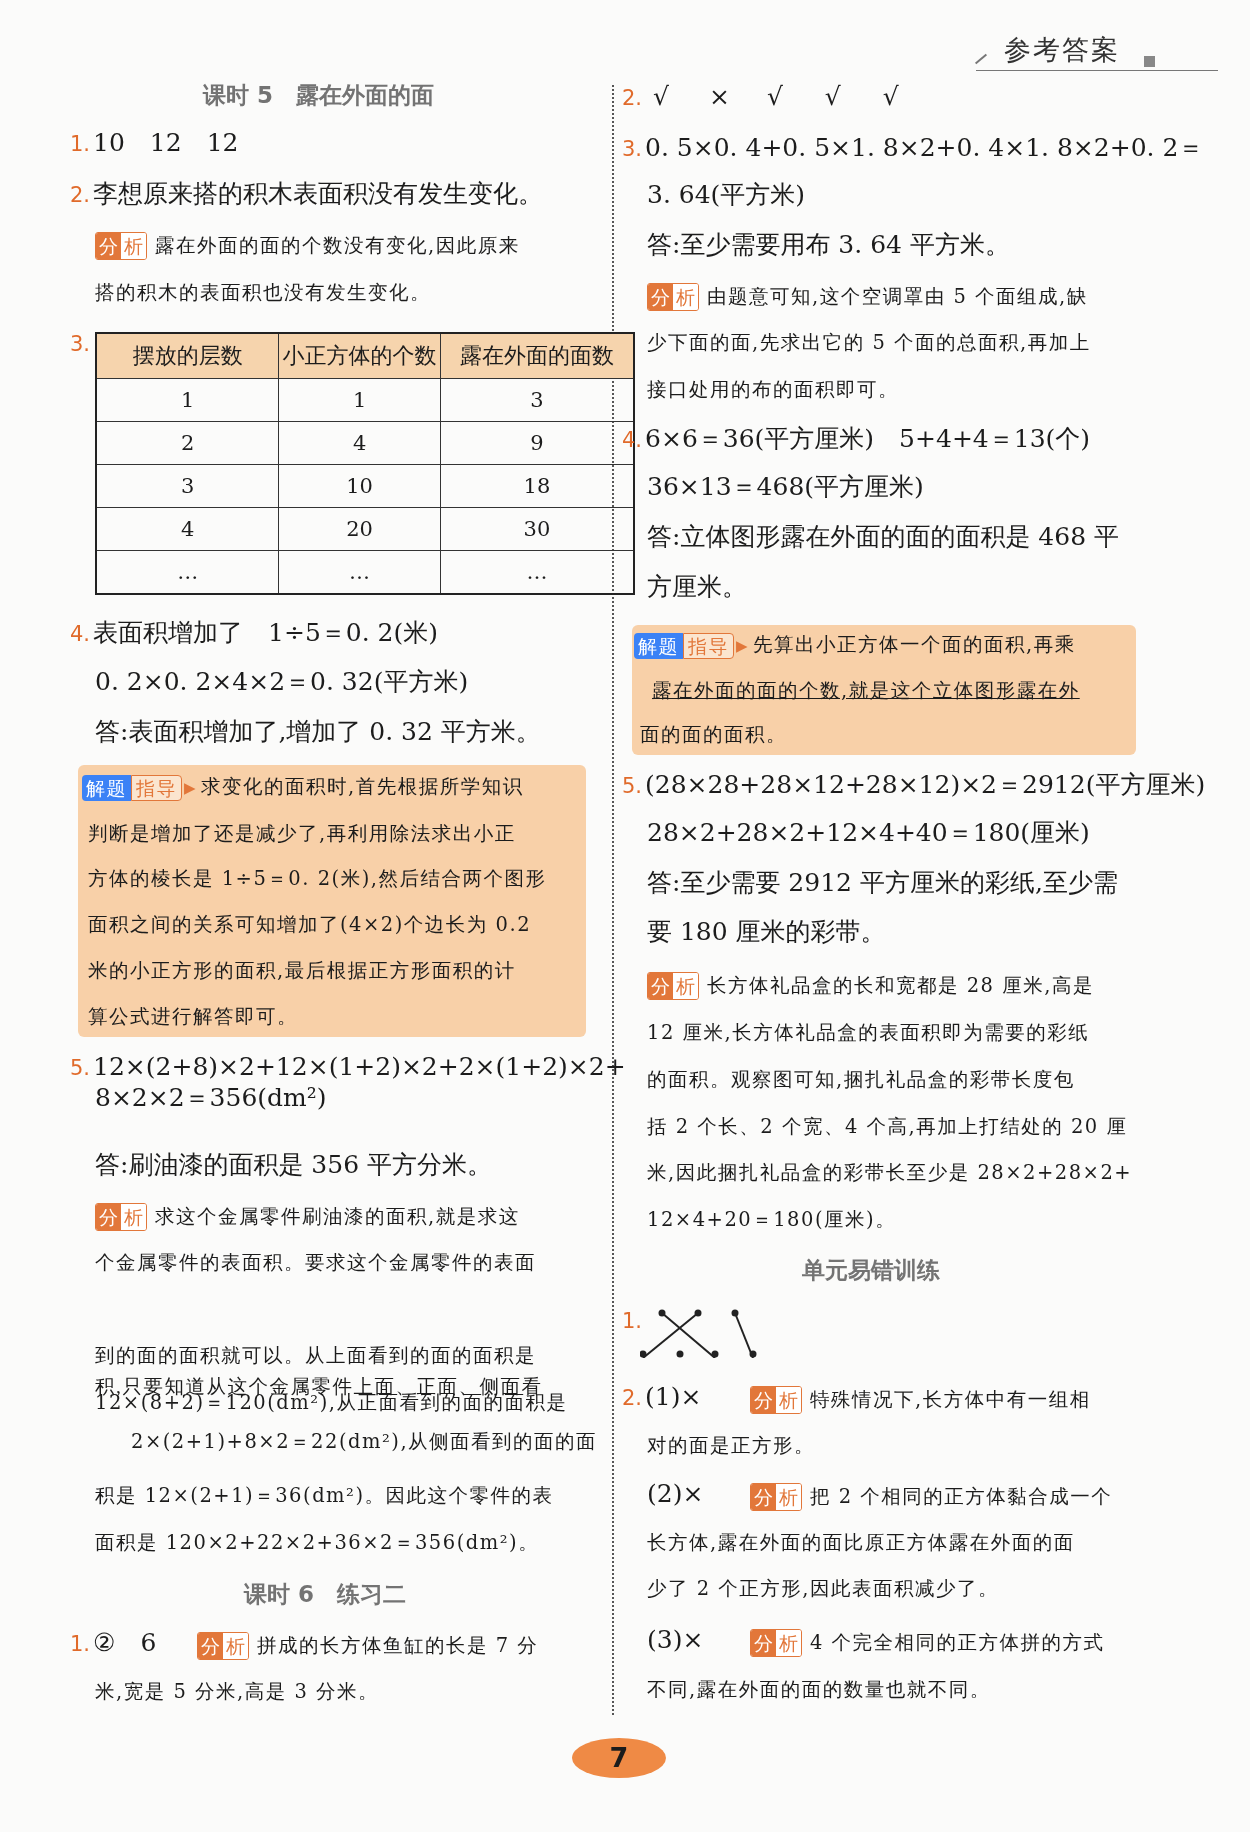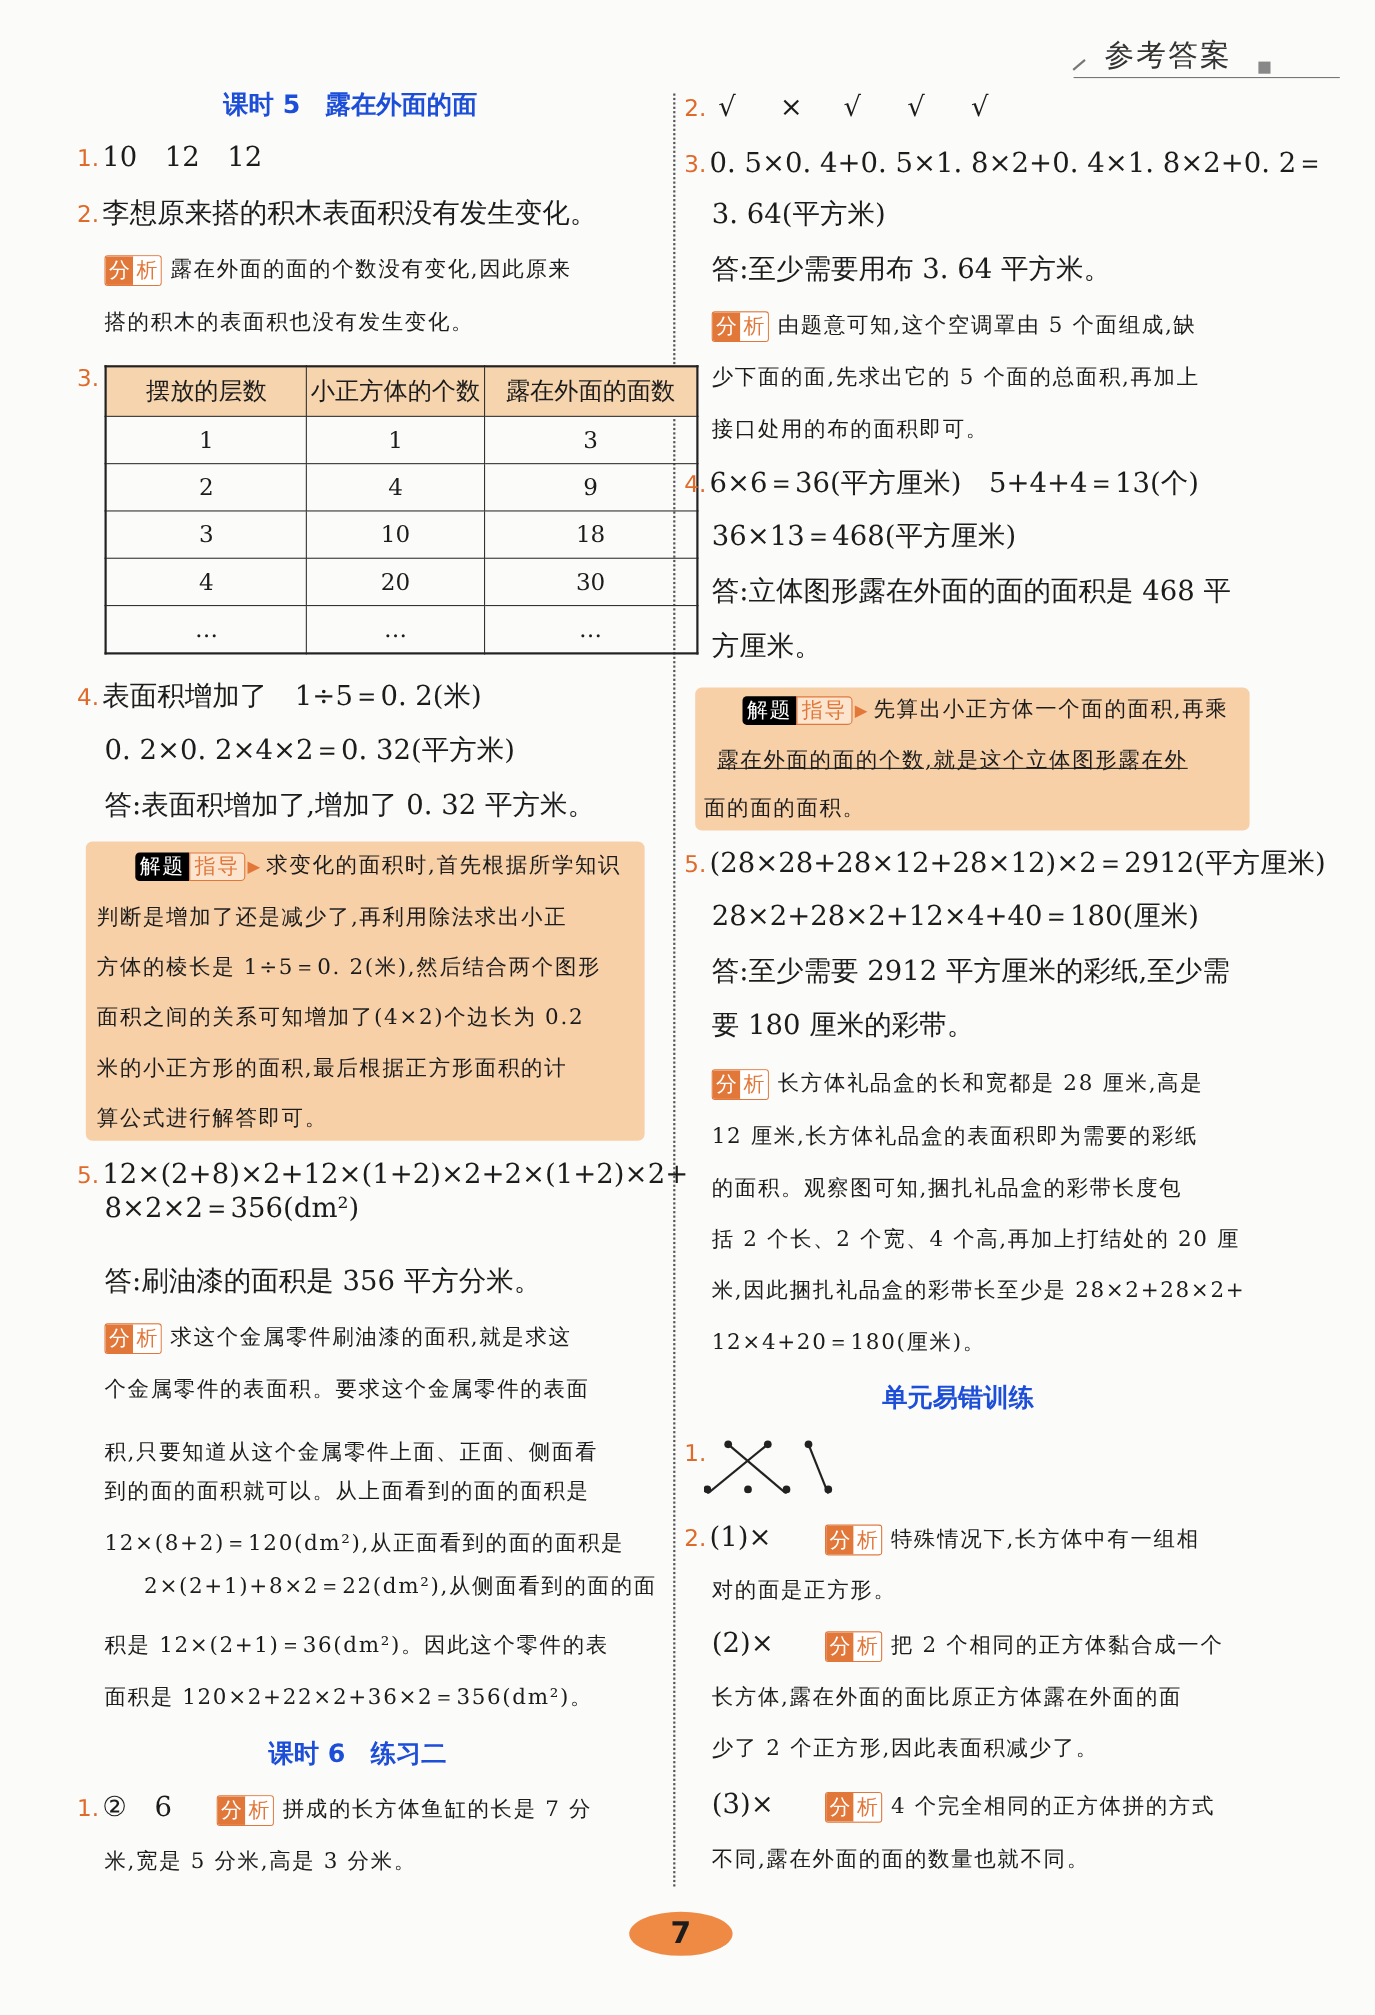--- a/index.html
+++ b/index.html
@@ -23,21 +23,21 @@
     position: absolute; left: 6px; top: 30px; width: 14px; height: 2px; background: #777; transform: rotate(-40deg);
   }
   .header-mark {
     position: absolute; left: 176px; top: 28px; width: 11px; height: 11px; background: #888;
   }
   .divider {
     position: absolute; left: 612px; top: 85px; height: 1630px; border-left: 2px dotted #555;
   }
   .sec-title {
     position: absolute; font-family: "DejaVu Sans", sans-serif; font-weight: bold;
-    font-size: 23px; color: #1d4ed8; white-space: nowrap;
+    font-size: 23px; color: #737373; white-space: nowrap;
   }
   .line {
     position: absolute; font-size: 25px; white-space: nowrap; line-height: 30px;
   }
   .num {
     color: #e06a2a; font-family: "DejaVu Sans", sans-serif; font-size: 21px; margin-right: 3px;
   }
   .ana {
     position: absolute; font-size: 19.5px; white-space: nowrap; line-height: 26px; letter-spacing: 1.5px;
     font-family: "DejaVu Serif", serif;
@@ -47,21 +47,21 @@
     overflow: hidden; font-family: "DejaVu Sans", sans-serif; font-size: 19px; margin-right: 8px; letter-spacing: 0;
   }
   .badge .b1 { background: #e2773a; color: #fff; padding: 0 3px; line-height: 26px; }
   .badge .b2 { background: #fff; color: #e2773a; padding: 0 3px; line-height: 26px; }
   .guide {
     position: absolute; background: #f8d0a8; border-radius: 6px;
   }
   .gbadge {
     display: inline-flex; vertical-align: middle; height: 26px; font-family: "DejaVu Sans", sans-serif; font-size: 19px; margin-right: 4px;
   }
-  .gbadge .g1 { background: #000000; color: #fff; padding: 0 4px; line-height: 26px; border-radius: 4px 0 0 4px; margin-left: 41px; }
+  .gbadge .g1 { background: #3b82f6; color: #fff; padding: 0 4px; line-height: 26px; border-radius: 4px 0 0 4px; }
   .gbadge .g2 { background: #fbe5cf; color: #e2773a; padding: 0 4px; line-height: 24px; border: 1px solid #e2773a; border-radius: 0 4px 4px 0; }
   .gbadge .tri { color: #e2773a; font-size: 15px; line-height: 26px; margin-left: 2px; }
   table.grid {
     position: absolute; border-collapse: collapse; font-family: "DejaVu Serif", serif;
   }
   table.grid td, table.grid th {
     border: 1.5px solid #333; text-align: center; font-weight: normal; font-size: 21px; height: 42px; padding: 0;
   }
   table.grid th { background: #f6d4ad; font-size: 22px; height: 44px; font-family: "DejaVu Sans", sans-serif; }
   table.grid { border: 2.5px solid #222; }
@@ -168,21 +168,21 @@
   <div class="line" style="left:95px; top:1083px;">8×2×2＝356(dm²)</div>
   <div class="line" style="left:95px; top:1150px;">答:刷油漆的面积是 356 平方分米。</div>
 
   <div class="ana" style="left:95px; top:1203px;">
     <span class="badge">
         <span class="b1">分</span>
         <span class="b2">析</span>
       </span><span>求这个金属零件刷油漆的面积,就是求这</span>
   </div>
   <div class="ana" style="left:95px; top:1250px;">个金属零件的表面积。要求这个金属零件的表面</div>
-  <div class="ana" style="left:95px; top:1307px;">积,只要知道从这个金属零件上面、正面、侧面看</div>
+  <div class="ana" style="left:95px; top:1374px;font-family:Liberation Serif, serif;">积,只要知道从这个金属零件上面、正面、侧面看</div>
   <div class="ana" style="left:95px; top:1343px;">到的面的面积就可以。从上面看到的面的面积是</div>
   <div class="ana" style="left:95px; top:1390px;">12×(8+2)＝120(dm²),从正面看到的面的面积是</div>
   <div class="ana" style="left:95px; top:1429px;margin-left:36px;">2×(2+1)+8×2＝22(dm²),从侧面看到的面的面</div>
   <div class="ana" style="left:95px; top:1483px;">积是 12×(2+1)＝36(dm²)。因此这个零件的表</div>
   <div class="ana" style="left:95px; top:1530px;">面积是 120×2+22×2+36×2＝356(dm²)。</div>
 
   <div class="sec-title" style="left:244px; top:1579px;">课时 6　练习二</div>
 
   <div class="line" style="left:70px; top:1628px;">
     <span class="num">1.</span><span>②　6</span>

